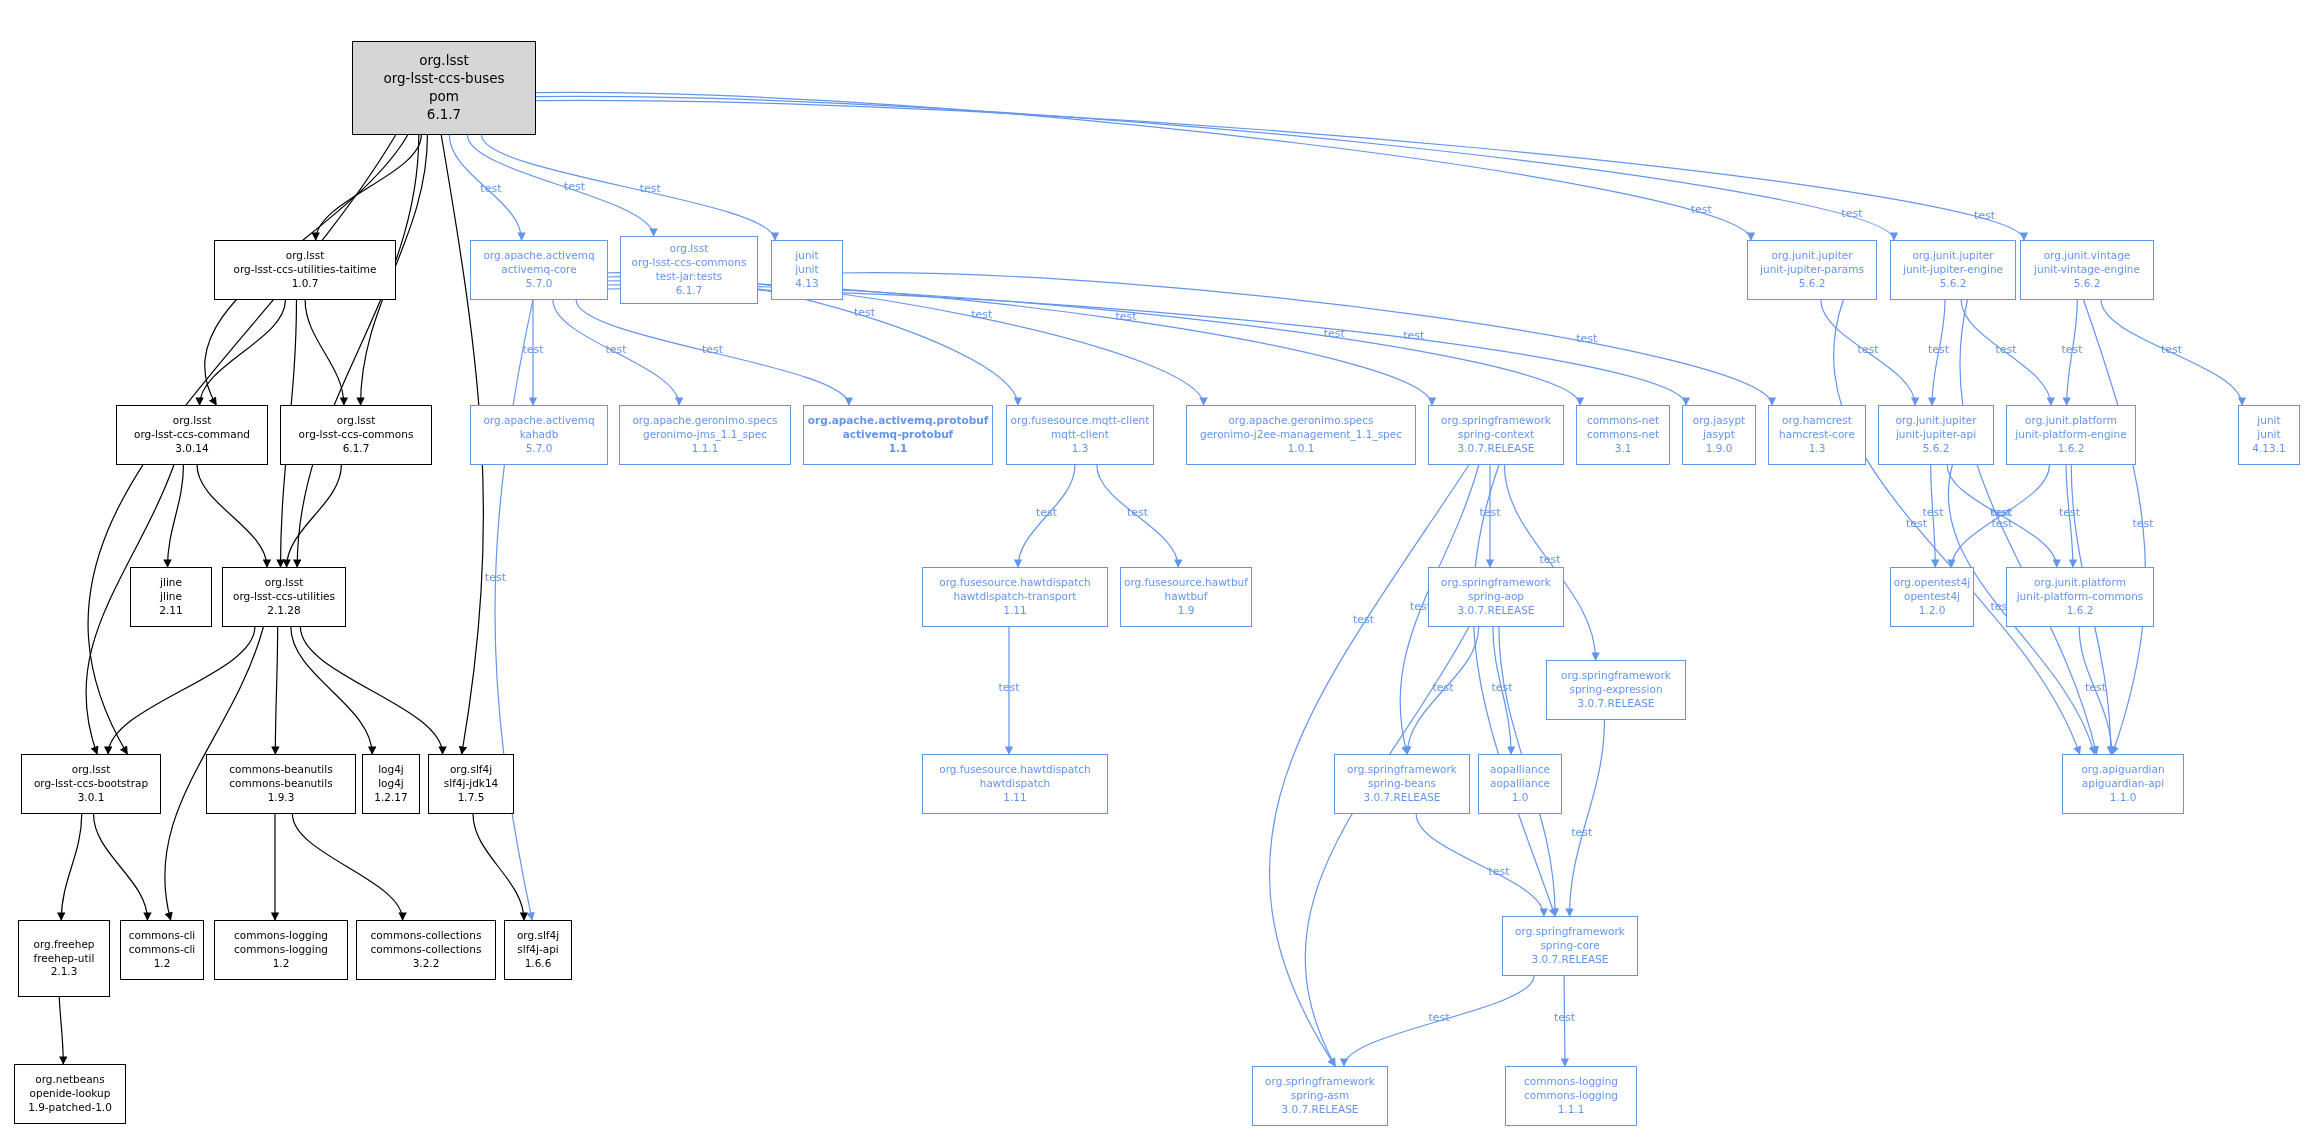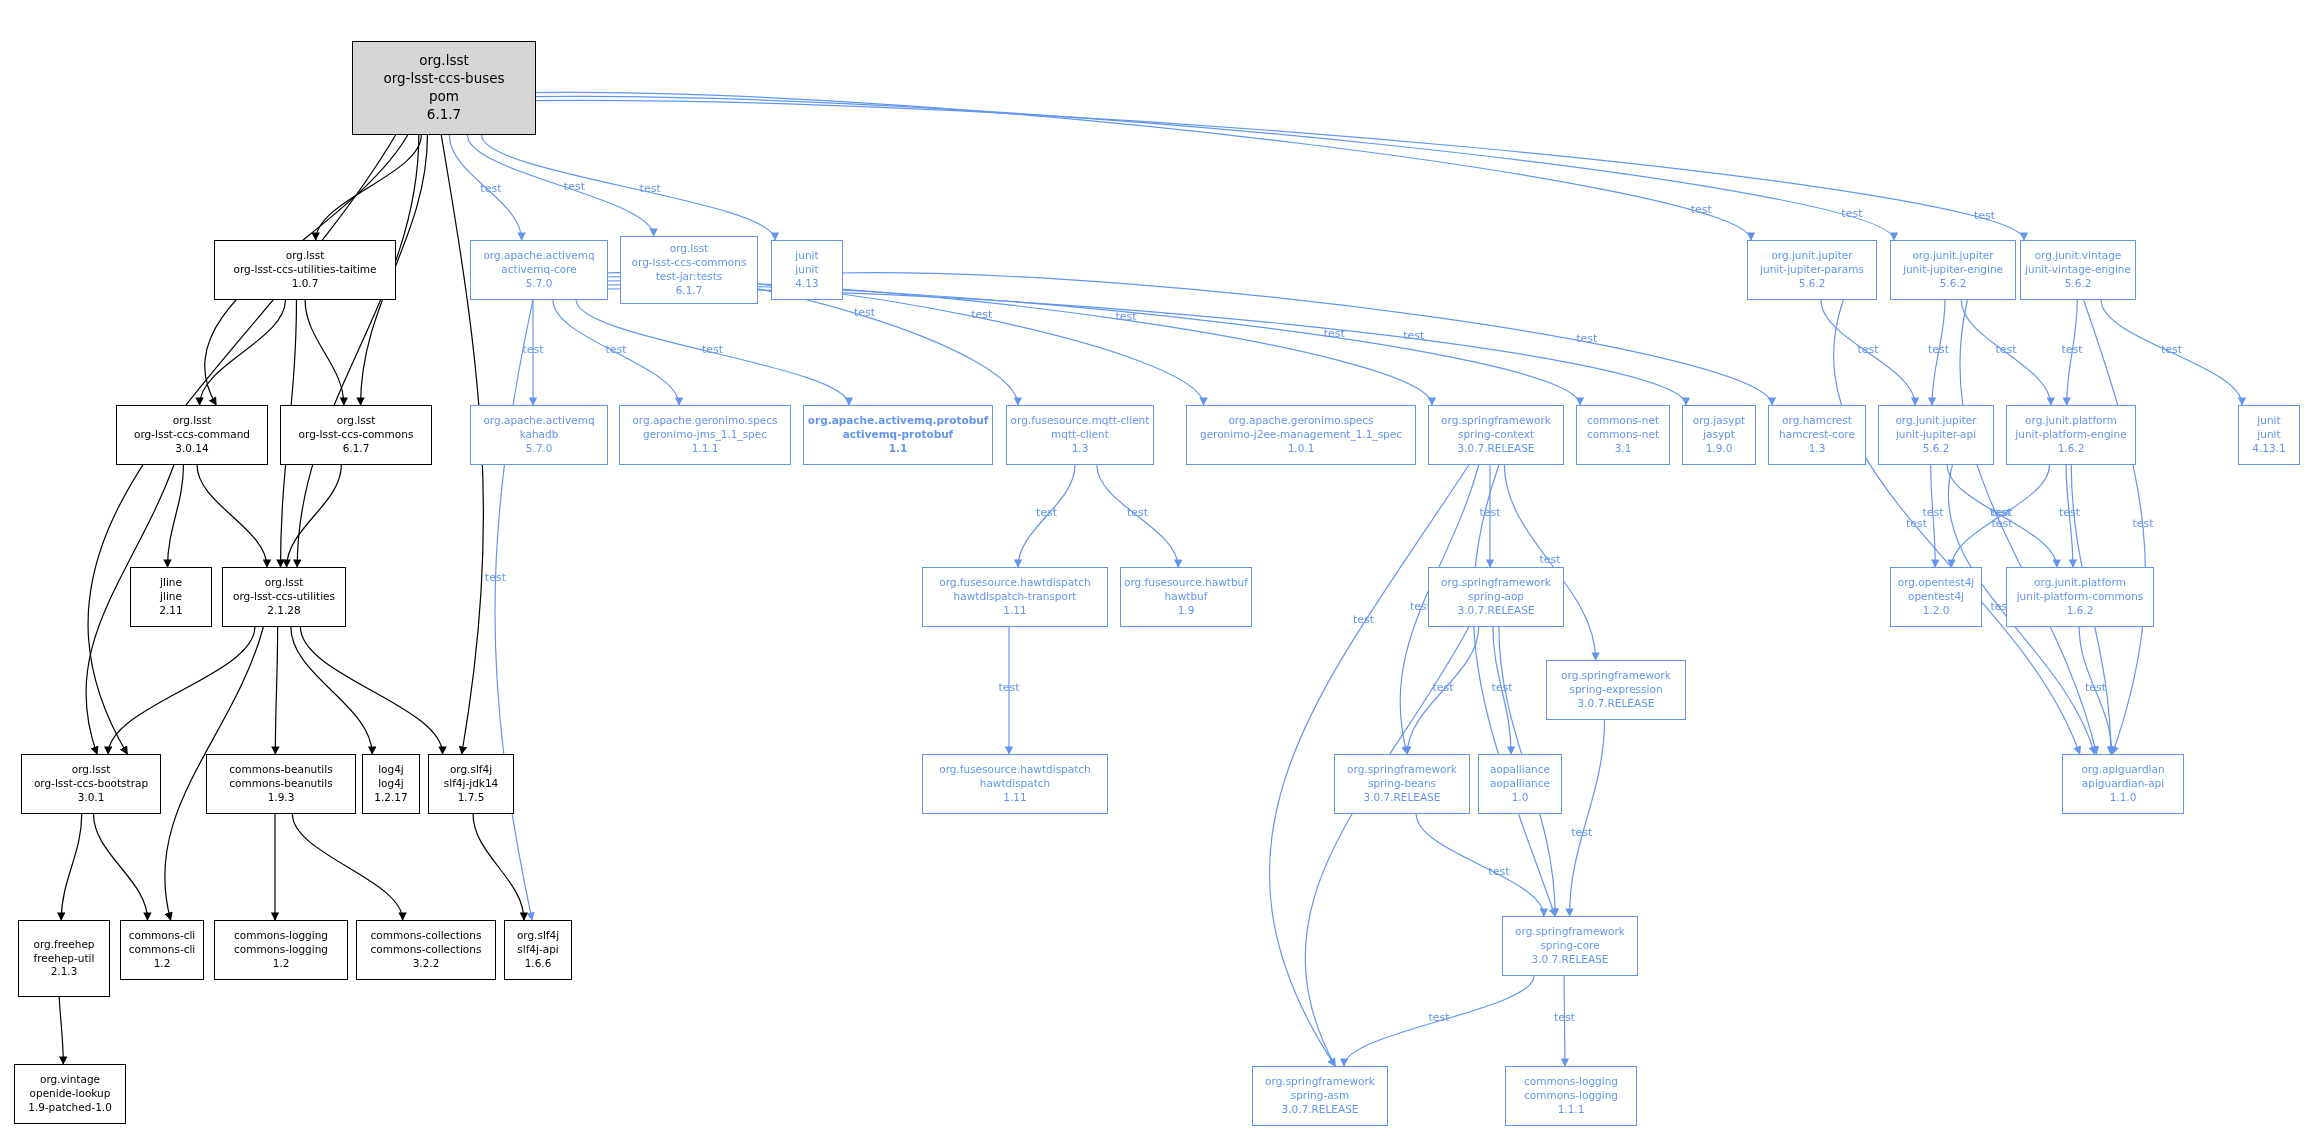--- a/index.html
+++ b/index.html
@@ -220,21 +220,21 @@
         <div class="nl">commons-collections</div>
         <div class="nl">commons-collections</div>
         <div class="nl">3.2.2</div>
       </div>
       <div class="node compile" style="left: 498px; top: 920px; width: 68px; height: 60px;">
         <div class="nl">org.slf4j</div>
         <div class="nl">slf4j-api</div>
         <div class="nl">1.6.6</div>
       </div>
       <div class="node compile" style="left: 8px; top: 1064px; width: 112px; height: 60px;">
-        <div class="nl">org.vintage</div>
+        <div class="nl">org.netbeans</div>
         <div class="nl">openide-lookup</div>
         <div class="nl">1.9-patched-1.0</div>
       </div>
       <div class="node test" style="left: 464px; top: 240px; width: 138px; height: 60px;">
         <div class="nl">org.apache.activemq</div>
         <div class="nl">activemq-core</div>
         <div class="nl">5.7.0</div>
       </div>
       <div class="node test" style="left: 614px; top: 236px; width: 138px; height: 68px;">
         <div class="nl">org.lsst</div>
@@ -250,21 +250,21 @@
       <div class="node test" style="left: 1741px; top: 240px; width: 130px; height: 60px;">
         <div class="nl">org.junit.jupiter</div>
         <div class="nl">junit-jupiter-params</div>
         <div class="nl">5.6.2</div>
       </div>
       <div class="node test" style="left: 1884px; top: 240px; width: 126px; height: 60px;">
         <div class="nl">org.junit.jupiter</div>
         <div class="nl">junit-jupiter-engine</div>
         <div class="nl">5.6.2</div>
       </div>
-      <div class="node test" style="left: 2014px; top: 240px; width: 116px; height: 60px; align-items: center;">
+      <div class="node test" style="left: 2014px; top: 240px; width: 134px; height: 60px; align-items: center;">
         <div class="nl">org.junit.vintage</div>
         <div class="nl">junit-vintage-engine</div>
         <div class="nl">5.6.2</div>
       </div>
       <div class="node test" style="left: 464px; top: 405px; width: 138px; height: 60px;">
         <div class="nl">org.apache.activemq</div>
         <div class="nl">kahadb</div>
         <div class="nl">5.7.0</div>
       </div>
       <div class="node test" style="left: 613px; top: 405px; width: 172px; height: 60px;">
@@ -330,21 +330,21 @@
       <div class="node test" style="left: 1114px; top: 567px; width: 132px; height: 60px;">
         <div class="nl">org.fusesource.hawtbuf</div>
         <div class="nl">hawtbuf</div>
         <div class="nl">1.9</div>
       </div>
       <div class="node test" style="left: 1422px; top: 567px; width: 136px; height: 60px;">
         <div class="nl">org.springframework</div>
         <div class="nl">spring-aop</div>
         <div class="nl">3.0.7.RELEASE</div>
       </div>
-      <div class="node test" style="left: 1884px; top: 567px; width: 92px; height: 60px;">
+      <div class="node test" style="left: 1884px; top: 567px; width: 84px; height: 60px;">
         <div class="nl">org.opentest4j</div>
         <div class="nl">opentest4j</div>
         <div class="nl">1.2.0</div>
       </div>
       <div class="node test" style="left: 2000px; top: 567px; width: 148px; height: 60px;">
         <div class="nl">org.junit.platform</div>
         <div class="nl">junit-platform-commons</div>
         <div class="nl">1.6.2</div>
       </div>
       <div class="node test" style="left: 1540px; top: 660px; width: 140px; height: 60px;">

